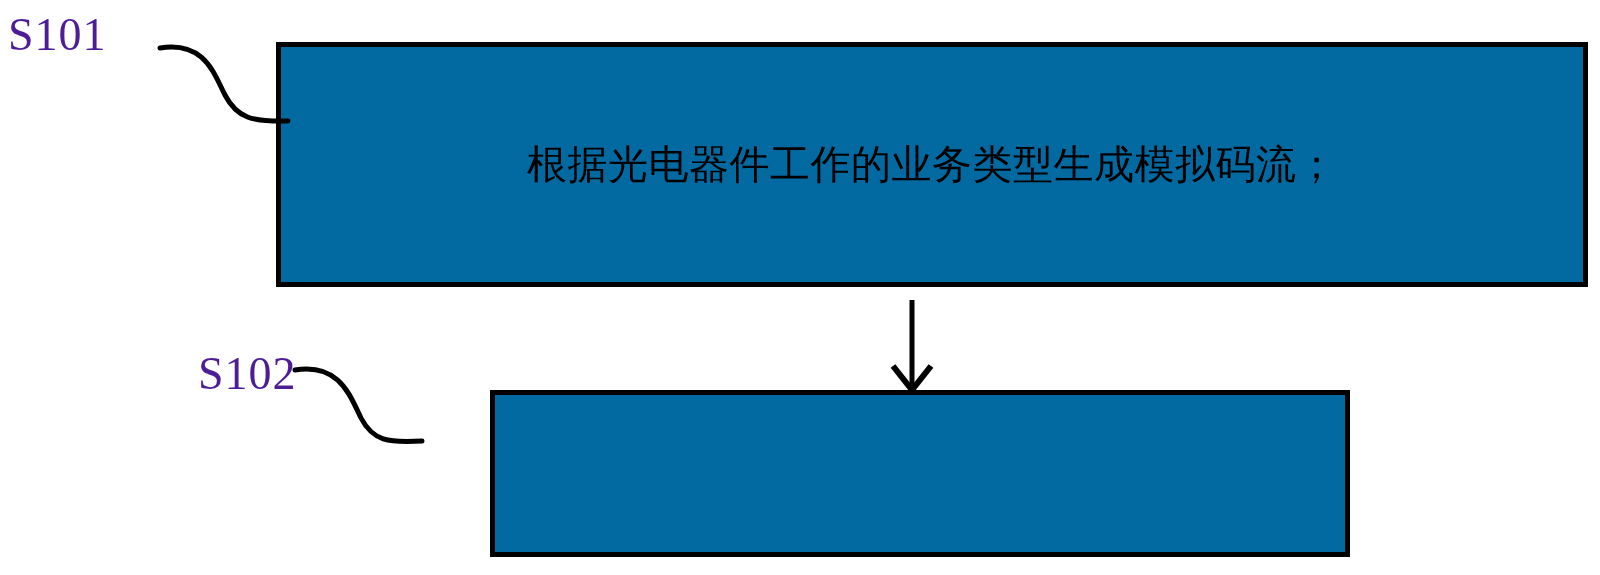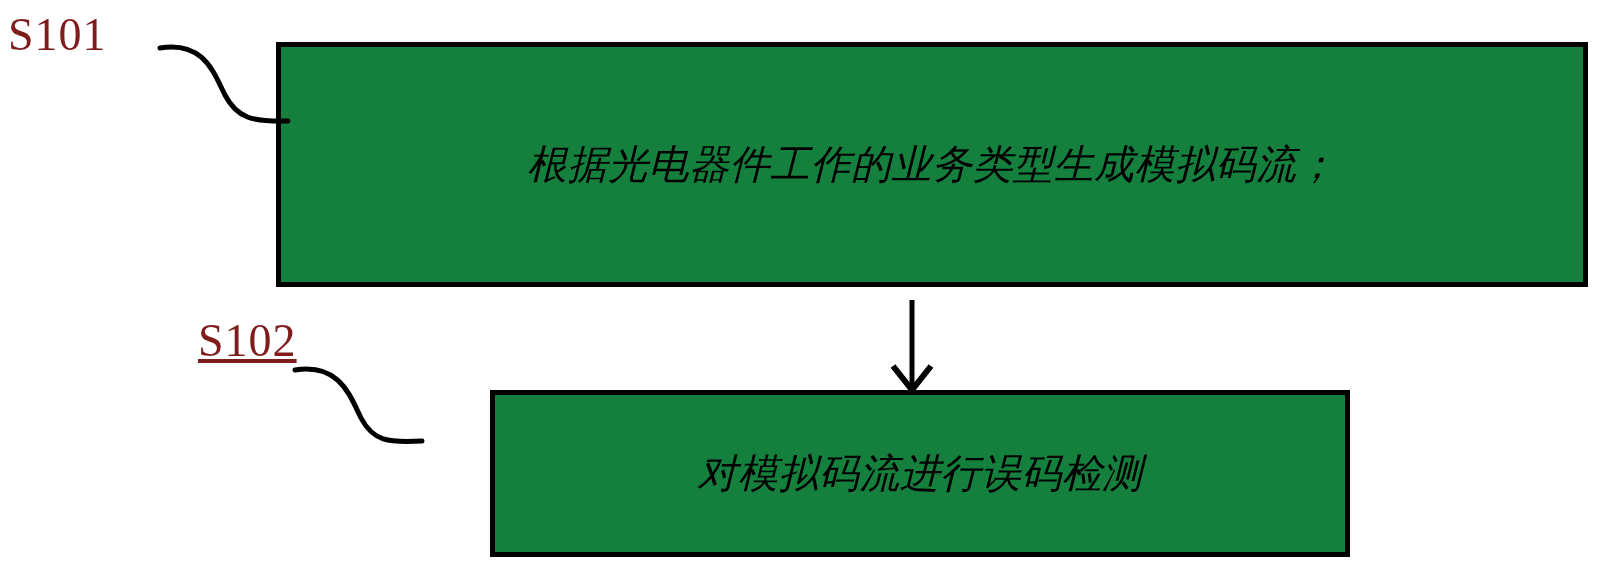--- a/index.html
+++ b/index.html
@@ -16,26 +16,25 @@
     height: 575px;
     background: #ffffff;
     overflow: hidden;
   }
 
   
   .process-box {
     position: absolute;
     box-sizing: border-box;
     border: 5px solid #000000;
-    background: #15803d;
+    background: #0369a1;
     display: flex;
     flex-direction: row;
     align-items: center;
     justify-content: center;
-    font-style: italic;
   }
   #box-s101 {
     left: 276px;
     top: 42px;
     width: 1312px;
     height: 245px;
   }
   #box-s102 {
     left: 490px;
     top: 390px;
@@ -50,32 +49,31 @@
     white-space: nowrap;
     text-align: center;
     letter-spacing: 0.5px;
   }
 
   
   .step-label {
     position: absolute;
     font-family: "Liberation Serif", "DejaVu Serif", serif;
     font-size: 46px;
-    color: #7f1d1d;
+    color: #4c1d95;
     letter-spacing: 1px;
     white-space: nowrap;
   }
   #label-s101 {
     left: 8px;
     top: 8px;
   }
   #label-s102 {
     left: 198px;
-    top: 314px;
-    text-decoration: underline;
+    top: 347px;
   }
 
   
   .overlay {
     position: absolute;
     left: 0;
     top: 0;
     width: 1600px;
     height: 575px;
     pointer-events: none;
@@ -88,21 +86,20 @@
 
   <div class="step-label" id="label-s101">S101</div>
 
   <div class="step-label" id="label-s102">S102</div>
 
   <div class="process-box" id="box-s101">
     <div class="box-line">根据光电器件工作的业务类型生成模拟码流；</div>
   </div>
 
   <div class="process-box" id="box-s102">
-    <div class="box-line">对模拟码流进行误码检测</div>
   </div>
 
   <svg class="overlay" viewBox="0 0 1600 575" xmlns="http://www.w3.org/2000/svg">
 
     <path d="M 160 48 C 205 41, 214 74, 225 95 C 237 118, 252 122, 288 121" fill="none" stroke="#000000" stroke-width="5" stroke-linecap="round"></path>
 
     <path d="M 295 370 C 340 363, 350 396, 361 418 C 373 441, 388 443, 422 441" fill="none" stroke="#000000" stroke-width="5" stroke-linecap="round"></path>
 
     <line x1="912" y1="300" x2="912" y2="388" stroke="#000000" stroke-width="5"></line>
     <path d="M 893 366 L 912 390 L 931 366" fill="none" stroke="#000000" stroke-width="6" stroke-linecap="butt" stroke-linejoin="miter"></path>

